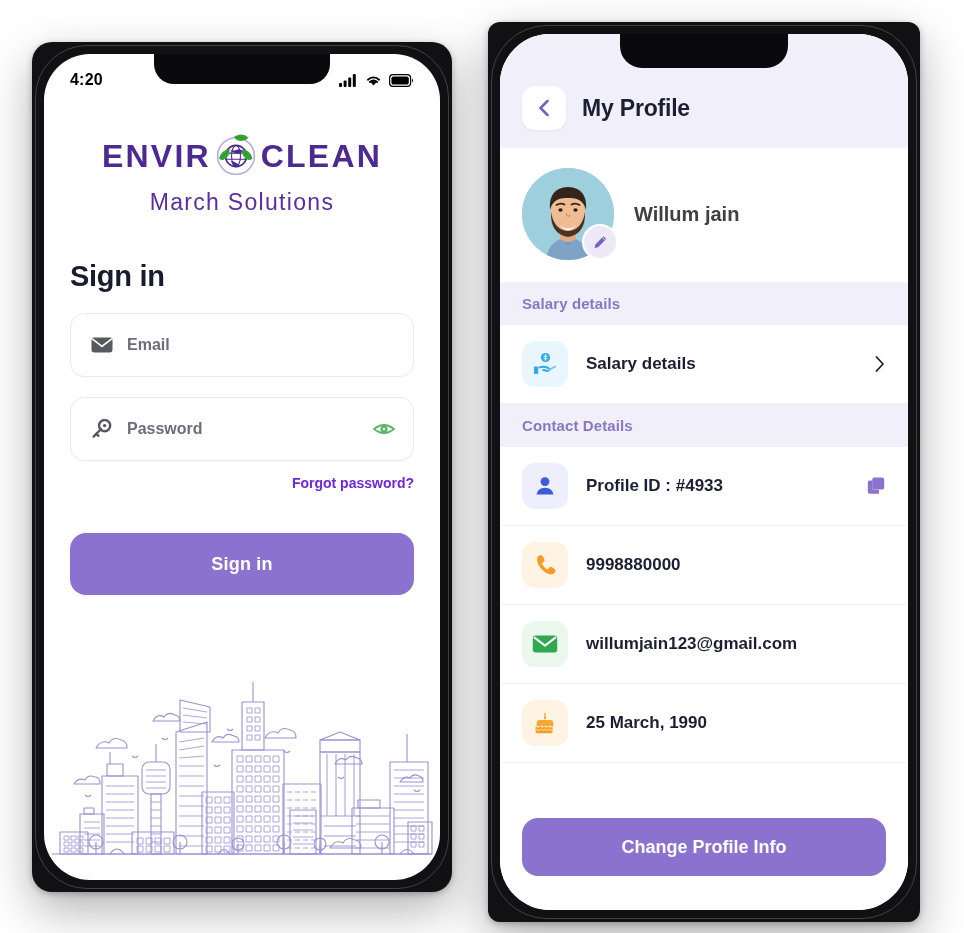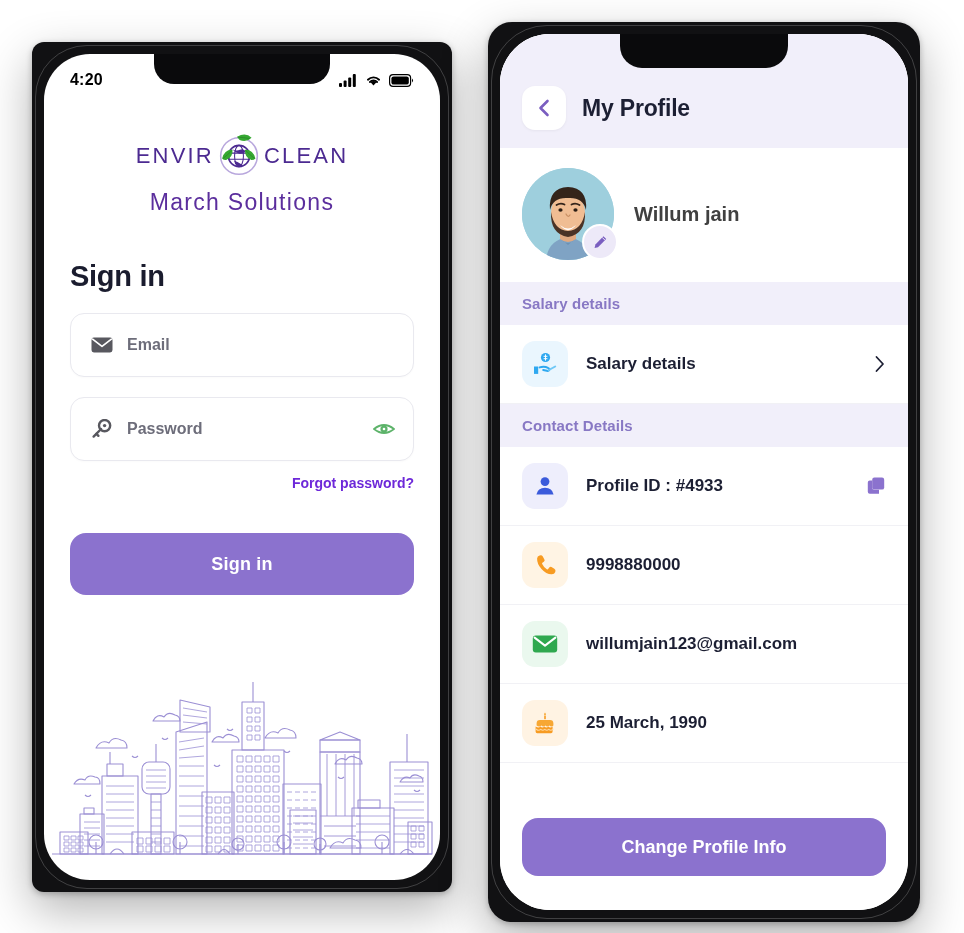--- a/index.html
+++ b/index.html
@@ -18,21 +18,21 @@
   .stage {
     position: absolute;
     inset: 0;
     background: #ffffff;
   }
 
   
   .phone {
     position: absolute;
     background: #111113;
-    border-radius: 12px;
+    border-radius: 20px;
     box-shadow: 0 18px 48px rgba(0,0,0,0.30), 0 2px 6px rgba(0,0,0,0.25);
     padding: 12px;
     box-sizing: border-box;
   }
   .phone::before {
     
     content: "";
     position: absolute;
     inset: 3px;
     border-radius: 52px;
@@ -44,21 +44,21 @@
     left: 32px;
     top: 42px;
     width: 420px;
     height: 850px;
   }
   .phone-right {
     left: 488px;
     top: 22px;
     width: 432px;
     height: 900px;
-    border-radius: 24px;
+    border-radius: 12px;
   }
   .phone-right::before { border-radius: 56px; }
 
   .screen {
     position: relative;
     width: 100%;
     height: 100%;
     background: #ffffff;
     border-radius: 46px;
     overflow: hidden;
@@ -123,24 +123,24 @@
     align-items: center;
   }
   .logo-row {
     display: flex;
     align-items: center;
     justify-content: center;
     gap: 2px;
   }
   .logo-word {
     font-family: "Liberation Sans", sans-serif;
-    font-size: 22px;
+    font-size: 32px;
     letter-spacing: 2.2px;
     color: #4c2a91;
-    font-weight: 400;
+    font-weight: 700;
   }
   .logo-emblem {
     width: 58px;
     height: 56px;
     position: relative;
     margin: 0 -6px;
   }
   .logo-sub {
     margin-top: 5px;
     font-size: 23px;

